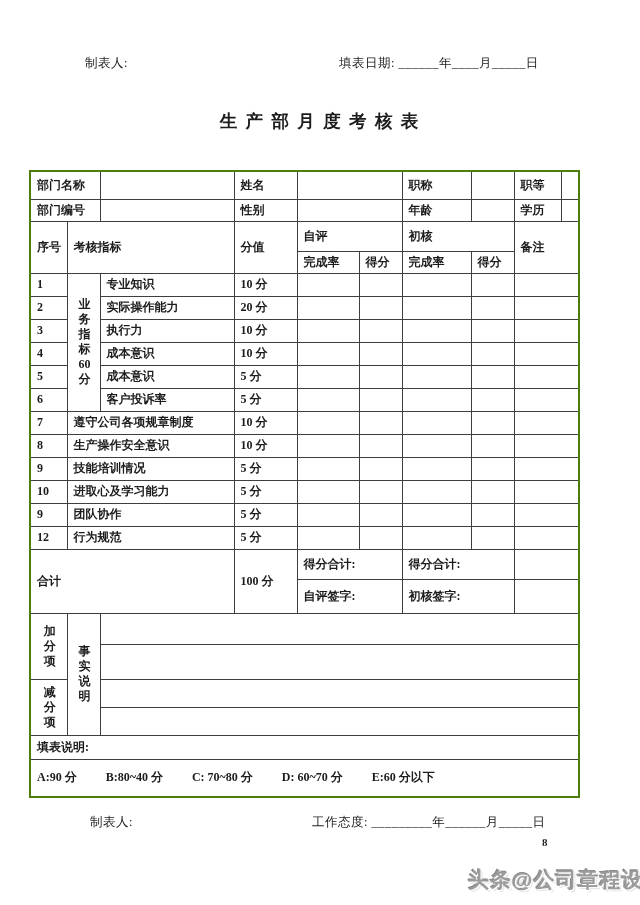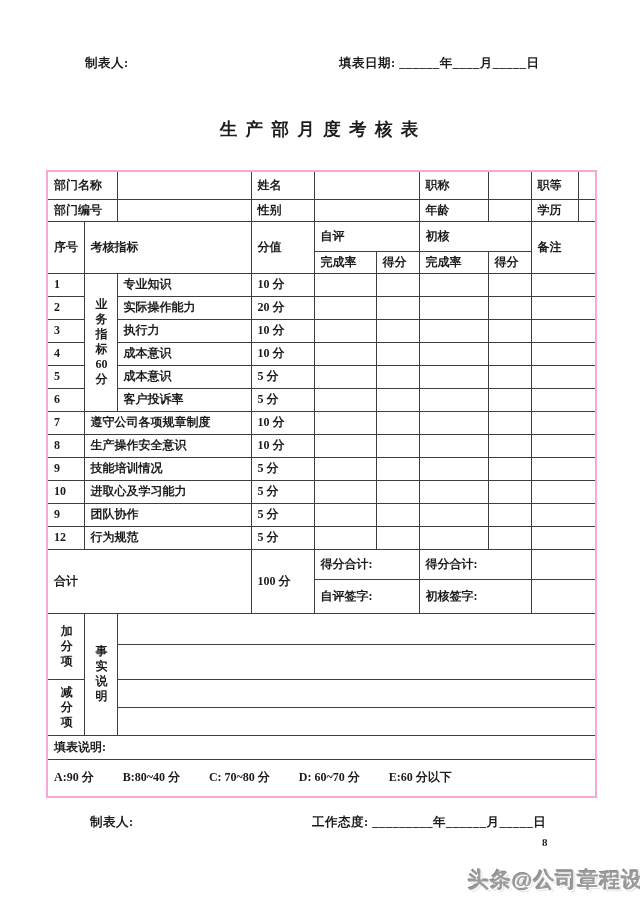--- a/index.html
+++ b/index.html
@@ -4,32 +4,32 @@
 <style>
   html,body{margin:0;padding:0;}
   body{
     width:640px;height:905px;
     background:#ffffff;
     font-family:"Liberation Serif","DejaVu Serif",serif;
     color:#1c1c1c;
     position:relative;
     overflow:hidden;
   }
-  .meta{position:absolute;font-size:12.5px;font-weight:bold;white-space:nowrap;letter-spacing:0.5px;}
+  .meta{position:absolute;font-size:12.5px;font-weight:normal;white-space:nowrap;letter-spacing:0.5px;}
   #meta-top-maker{top:55px;left:85px;}
   #meta-top-date{top:55px;left:339px;}
   #page-title{
-    position:absolute;top:117px;left:0;width:100%;
+    position:absolute;top:109px;left:0;width:100%;
     text-align:center;font-size:17.5px;font-weight:bold;letter-spacing:2px;
   }
   table.form{
-    position:absolute;left:46px;top:170px;
+    position:absolute;left:29px;top:170px;
     border-collapse:collapse;table-layout:fixed;
     width:549px;
-    border:2px solid #f9a8d4;
+    border:2px solid #4d7c0f;
   }
   table.form td{
     border:1px solid #3e3e3e;
     font-size:12px;font-weight:bold;
     padding:1px 4px 1px 6px;
     vertical-align:middle;
     overflow:hidden;
     line-height:1.25;
   }
   td.vtext{

